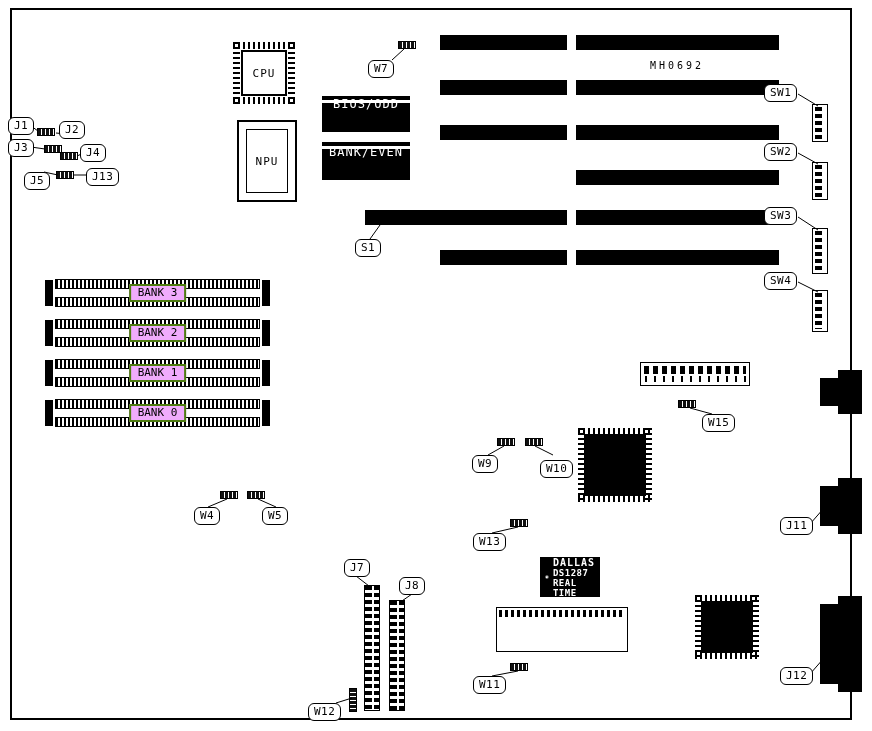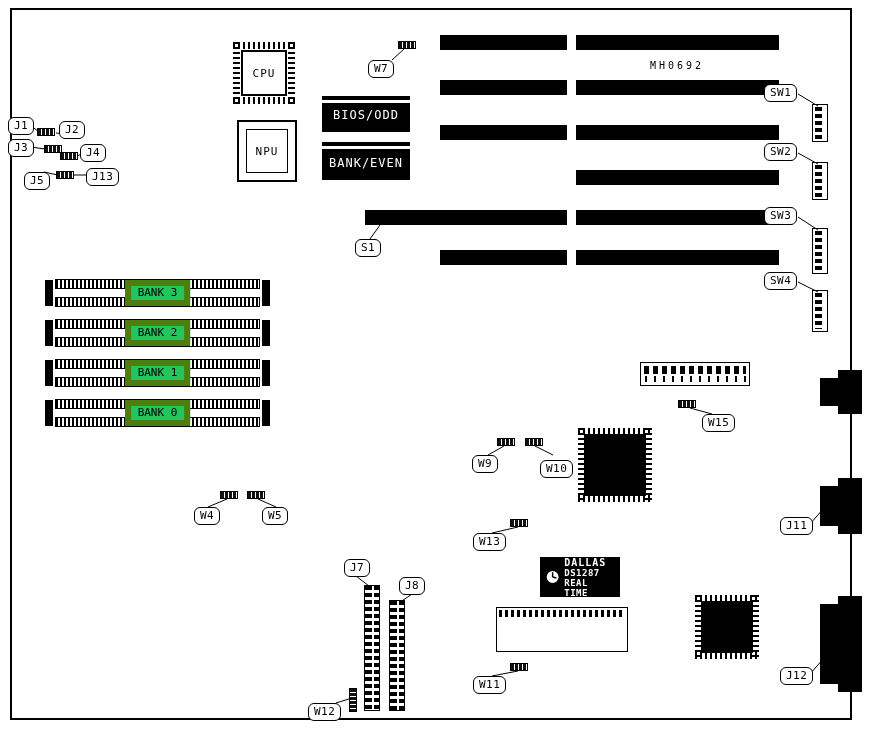--- a/index.html
+++ b/index.html
@@ -15,37 +15,37 @@
   .jumper.v{width:8px;height:24px;background:repeating-linear-gradient(180deg,#111 0 3px,#fff 3px 4px)}
   .dip{position:absolute;width:16px;border:1px solid #000;background:#fff;z-index:3}
   .dip::before{content:"";position:absolute;left:2px;top:2px;bottom:2px;width:7px;
           background:repeating-linear-gradient(180deg,#000 0 4px,#fff 4px 7px)}
   .bank{position:absolute;left:45px;width:225px;height:30px}
   .bank .strip{position:absolute;left:10px;right:10px;height:10px;border:1px solid #000;
           background:repeating-linear-gradient(90deg,#000 0 2px,#fff 2px 4px)}
   .bank .strip.t{top:1px}.bank .strip.b{bottom:1px}
   .bank .tab{position:absolute;width:8px;height:26px;top:2px;border:1px solid #000;background:#000}
   .bank .tab.l{left:0}.bank .tab.r{right:0}
-  .bank .label{position:absolute;left:50%;top:50%;transform:translate(-50%,-50%);background:#22c55e;
-          border:6px solid #4d7c0f;padding:0 7px;font-size:11px;line-height:14px;z-index:2;white-space:nowrap}
+  .bank .label{position:absolute;left:50%;top:50%;transform:translate(-50%,-50%);background:#f0abfc;
+          border:2px solid #4d7c0f;padding:0 7px;font-size:11px;line-height:14px;z-index:2;white-space:nowrap}
   .qfp{position:absolute}
   .qfp .fringe{position:absolute;inset:0;background:
      repeating-linear-gradient(90deg,#000 0 2px,transparent 2px 5px) top/100% 7px no-repeat,
      repeating-linear-gradient(90deg,#000 0 2px,transparent 2px 5px) bottom/100% 7px no-repeat,
      repeating-linear-gradient(180deg,#000 0 2px,transparent 2px 5px) left/7px 100% no-repeat,
      repeating-linear-gradient(180deg,#000 0 2px,transparent 2px 5px) right/7px 100% no-repeat}
   .qfp .die{position:absolute;display:flex;align-items:center;justify-content:center}
   .cpu .die{inset:8px;border:2px solid #000;background:#fff;font-size:11px;letter-spacing:1px}
   .chip-black .die{inset:6px;background:#000}
   .npu{position:absolute;border:2px solid #000;background:#fff}
   .npu .inner{position:absolute;inset:7px;border:1px solid #000;display:flex;align-items:center;
           justify-content:center;font-size:11px;letter-spacing:1px}
   .rom{position:absolute;background:linear-gradient(180deg,#000 0 4px,#fff 4px 7px,#000 7px);color:#fff;
           display:flex;align-items:flex-end;justify-content:center;font-size:12px;letter-spacing:1px;
-          padding-bottom:10px}
+          padding-bottom:21px}
   .hconn{position:absolute;border:1px solid #000;background:#fff}
   .hconn::before{content:"";position:absolute;left:3px;right:3px;top:3px;height:8px;
           background:repeating-linear-gradient(90deg,#000 0 5px,transparent 5px 9px)}
   .hconn::after{content:"";position:absolute;left:4px;right:3px;bottom:3px;height:6px;
           background:repeating-linear-gradient(90deg,#000 0 2px,transparent 2px 9px)}
   .pinheader{position:absolute;border:1px solid #000;background-color:#fff;z-index:2;
           background-image:linear-gradient(90deg,transparent 0 7px,#fff 7px 9px,transparent 9px),
                            repeating-linear-gradient(180deg,#000 0 4px,transparent 4px 7px)}
   .kbd-socket{position:absolute;border:1px solid #000;background:#fff}
   .kbd-socket .pins{position:absolute;left:2px;right:2px;top:2px;height:7px;
@@ -76,21 +76,21 @@
 <div class="slot" style="left:576px;top:170px;width:203px"></div>
 <div class="slot" style="left:365px;top:210px;width:202px"></div>
 <div class="slot" style="left:576px;top:210px;width:203px"></div>
 <div class="slot" style="left:440px;top:250px;width:127px"></div>
 <div class="slot" style="left:576px;top:250px;width:203px"></div>
 
 <div class="qfp cpu" style="left:233px;top:42px;width:62px;height:62px">
   <div class="fringe"></div>
   <div class="die">CPU</div>
 </div>
-<div class="npu" style="left:237px;top:120px;width:60px;height:62px">
+<div class="npu" style="left:237px;top:120px;width:60px;height:82px">
   <div class="inner">NPU</div>
 </div>
 <div class="rom" style="left:322px;top:96px;width:88px;height:36px">BIOS/ODD</div>
 <div class="rom" style="left:322px;top:142px;width:88px;height:38px">BANK/EVEN</div>
 
 <div class="bank" style="top:278px">
   <div class="strip t"></div>
   <div class="strip b"></div>
   <div class="tab l"></div>
   <div class="tab r"></div>
@@ -141,21 +141,21 @@
 
 <div class="qfp chip-black" style="left:578px;top:428px;width:74px;height:74px">
   <div class="fringe"></div>
   <div class="die"></div>
 </div>
 <div class="qfp chip-black" style="left:695px;top:595px;width:64px;height:64px">
   <div class="fringe"></div>
   <div class="die"></div>
 </div>
 
-<div class="rtc" style="left:540px;top:557px;width:80px;height:40px">
+<div class="rtc" style="left:540px;top:557px;width:60px;height:40px">
   <svg class="clock" width="16" height="16" viewBox="0 0 16 16">
     <circle cx="8" cy="8" r="7" fill="#fff" stroke="#000" stroke-width="1.5"></circle>
     <line x1="8" y1="8" x2="8" y2="3" stroke="#000" stroke-width="1.5"></line>
     <line x1="8" y1="8" x2="12" y2="9" stroke="#000" stroke-width="1.5"></line>
   </svg>
   <div class="lines">
     <span class="l1">DALLAS</span>
     <span class="l2">DS1287</span>
     <span class="l3">REAL TIME</span>
   </div>

